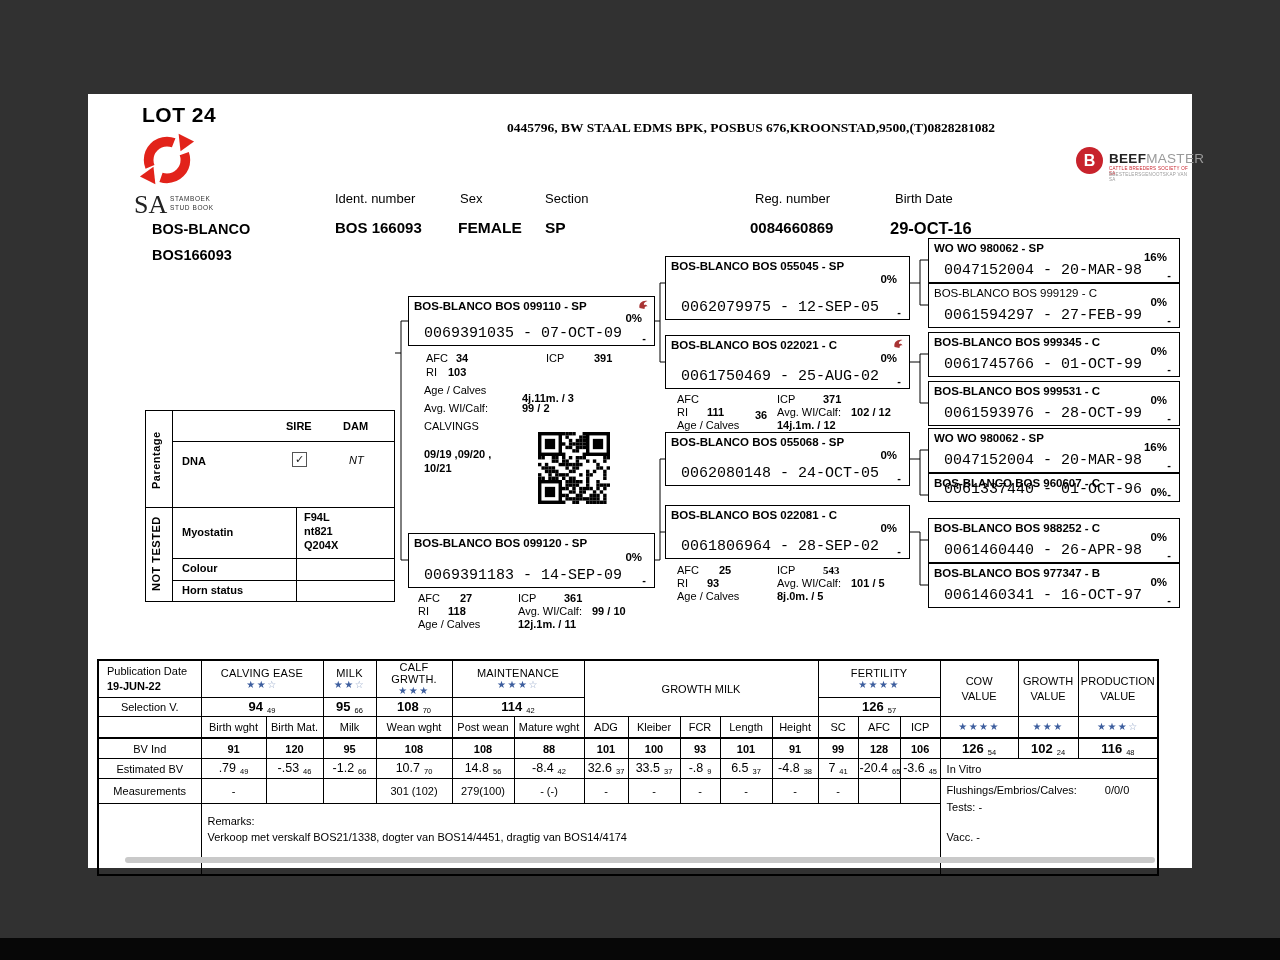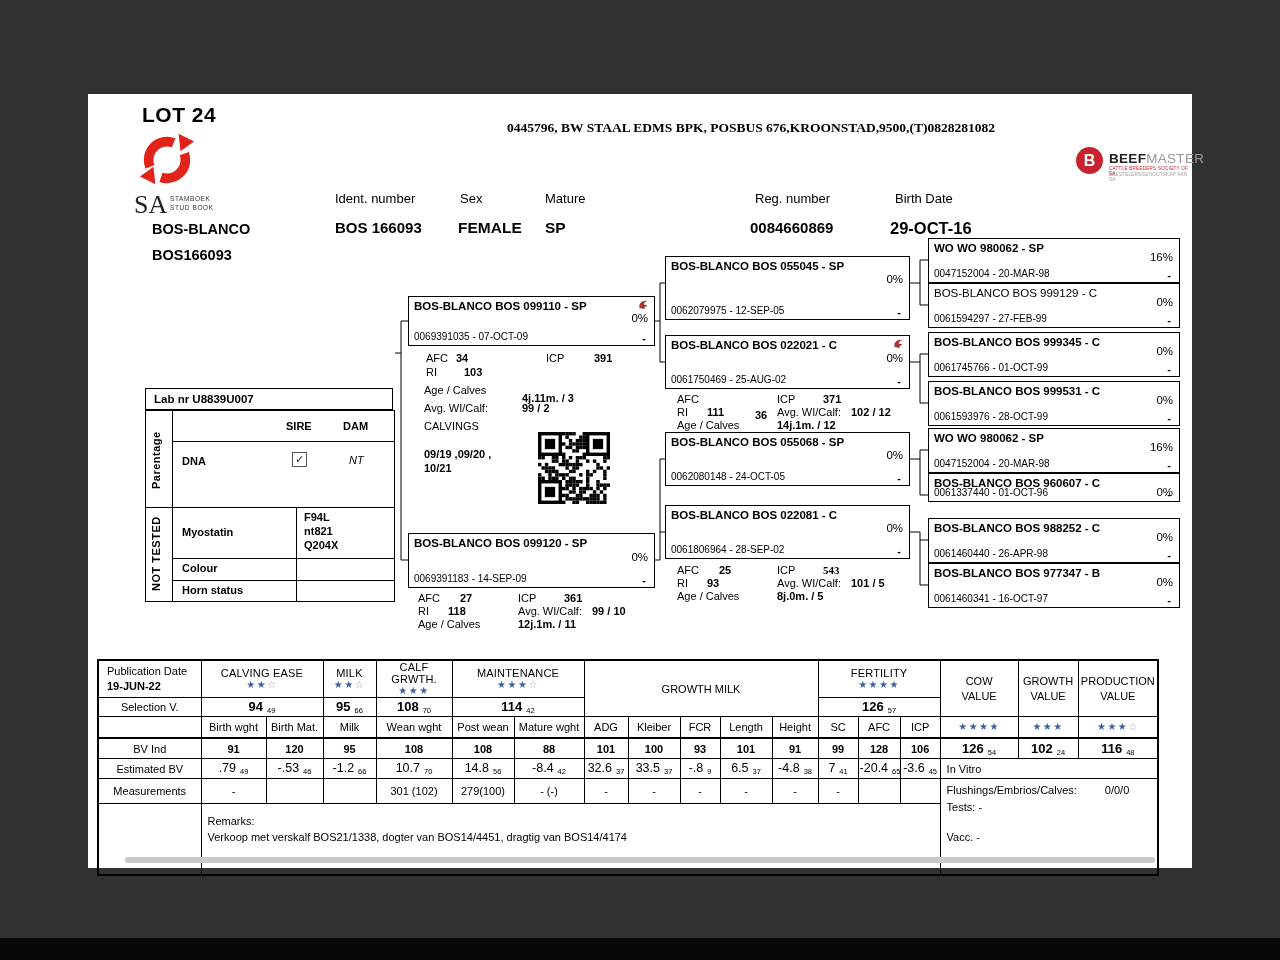--- a/index.html
+++ b/index.html
@@ -23,22 +23,22 @@
              color:#fff;font-weight:bold;font-size:16px;text-align:center;line-height:27px;}
   .bm-text{left:1021px;top:57px;font-size:13.5px;letter-spacing:.3px;}
   .bm-text .beef{font-weight:bold;color:#222;}
   .bm-text .master{color:#9a9a9a;}
   .bm-sub1{left:1021px;top:72px;font-size:4.5px;color:#c8232c;letter-spacing:.3px;}
   .bm-sub2{left:1021px;top:78px;font-size:4.5px;color:#999;letter-spacing:.3px;}
   
   .pbox{position:absolute;border:1px solid #000;background:#fff;box-sizing:border-box;}
   .bname{font-weight:bold;font-size:11.5px;padding:3px 16px 0 5px;white-space:nowrap;}
   .bname.light{font-weight:normal;}
-  .bpct{position:absolute;right:6px;top:14px;font-weight:normal;font-size:11.5px;}
-  .bid{position:absolute;left:5px;bottom:3px;font-size:10px;white-space:nowrap;}
+  .bpct{position:absolute;right:12px;top:14px;font-weight:bold;font-size:11.5px;}
+  .bid{position:absolute;left:15px;bottom:3px;font-size:15px;white-space:nowrap;font-family:Liberation Mono, monospace;}
   .bdash{position:absolute;right:8px;bottom:1px;font-weight:bold;font-size:11px;}
   .bicon{position:absolute;right:4px;top:2px;width:13px;height:12px;}
   .stat{position:absolute;font-size:11px;white-space:nowrap;}
   .stat.b{font-weight:bold;}
   
   .ptable{left:57px;top:316px;width:248px;height:190px;border:1px solid #000;}
   .ptable .vline{position:absolute;background:#000;width:1px;}
   .ptable .hline{position:absolute;background:#000;height:1px;}
   .vlab{position:absolute;writing-mode:vertical-rl;transform:rotate(180deg);
         font-weight:bold;font-size:11px;text-align:center;letter-spacing:.5px;}
@@ -106,41 +106,40 @@
 
   <div class="abs addr">0445796,  BW STAAL EDMS BPK, POSBUS 676,KROONSTAD,9500,(T)0828281082</div>
 
   <div class="abs bm-circle">B</div>
   <div class="abs bm-text"><span class="beef">BEEF</span><span class="master">MASTER</span></div>
   <div class="abs bm-sub1">CATTLE BREEDERS SOCIETY OF SA</div>
   <div class="abs bm-sub2">BEESTELERSGENOOTSKAP VAN SA</div>
 
   <div class="abs hlbl" style="left:247px">Ident. number</div>
   <div class="abs hlbl" style="left:372px">Sex</div>
-  <div class="abs hlbl" style="left:457px">Mature</div>
+  <div class="abs hlbl" style="left:457px">Section</div>
   <div class="abs hlbl" style="left:667px">Reg. number</div>
   <div class="abs hlbl" style="left:807px">Birth Date</div>
   <div class="abs hval" style="left:247px">BOS 166093</div>
   <div class="abs hval" style="left:370px;font-size:15.5px">FEMALE</div>
   <div class="abs hval" style="left:457px;font-size:15.5px">SP</div>
   <div class="abs hval" style="left:662px">0084660869</div>
   <div class="abs hval" style="left:802px;font-size:16.5px">29-OCT-16</div>
 
   <svg class="connectors" width="1104" height="773">
     <path d="M307 259 H313 M313 227 V466 M313 227 H320 M313 466 H320
              M567 227 H572 M572 189 V268 M572 189 H577 M572 268 H577
              M567 466 H572 M572 365 V466 M572 365 H577 M572 438 H577
              M822 189 H832 M832 166 V211 M832 166 H840 M832 211 H840
              M822 268 H832 M832 260 V309 M832 260 H840 M832 309 H840
              M822 365 H832 M832 356 V401 M832 356 H840 M832 401 H840
              M822 438 H832 M832 438 V491 M832 446 H840 M832 491 H840" stroke="#000" stroke-width="1" fill="none"></path>
   </svg>
 
 
-  <div class="abs labbox">Lab nr  U8839U007</div>
 
   <div class="abs ptable">
     <div class="vline" style="left:26px;top:0;height:190px"></div>
     <div class="hline" style="left:0;top:96px;width:248px"></div>
     <div class="hline" style="left:26px;top:30px;width:222px"></div>
     <div class="vline" style="left:150px;top:96px;height:94px"></div>
     <div class="hline" style="left:26px;top:147px;width:222px"></div>
     <div class="hline" style="left:26px;top:169px;width:222px"></div>
     <div class="vlab" style="left:4px;top:10px;height:78px">Parentage</div>
     <div class="vlab" style="left:4px;top:102px;height:82px">NOT TESTED</div>
@@ -166,21 +165,21 @@
     <div class="bid">0069391035 - 07-OCT-09</div>
     <div class="bdash">-</div>
   </div>
 
   <div class="abs" style="left:328px;top:256px;width:240px;height:130px">
     <span class="stat" style="left:10px;top:2px">AFC</span>
     <span class="stat b" style="left:40px;top:2px">34</span>
     <span class="stat" style="left:130px;top:2px">ICP</span>
     <span class="stat b" style="left:178px;top:2px">391</span>
     <span class="stat" style="left:10px;top:16px">RI</span>
-    <span class="stat b" style="left:48px;top:16px">103</span>
+    <span class="stat b" style="left:32px;top:16px">103</span>
     <span class="stat" style="left:8px;top:34px">Age / Calves</span>
     <span class="stat b" style="left:106px;top:42px">4j.11m. / 3</span>
     <span class="stat" style="left:8px;top:52px">Avg. WI/Calf:</span>
     <span class="stat b" style="left:106px;top:52px">99 / 2</span>
     <span class="stat" style="left:8px;top:70px">CALVINGS</span>
     <span class="stat b" style="left:8px;top:98px">09/19 ,09/20 ,</span>
     <span class="stat b" style="left:8px;top:112px">10/21</span>
   </div>
   <svg class="abs" style="left:450px;top:338px" width="72" height="72" id="qr-svg">
       <rect x="0" y="0" width="72" height="72" fill="#fff"></rect>

